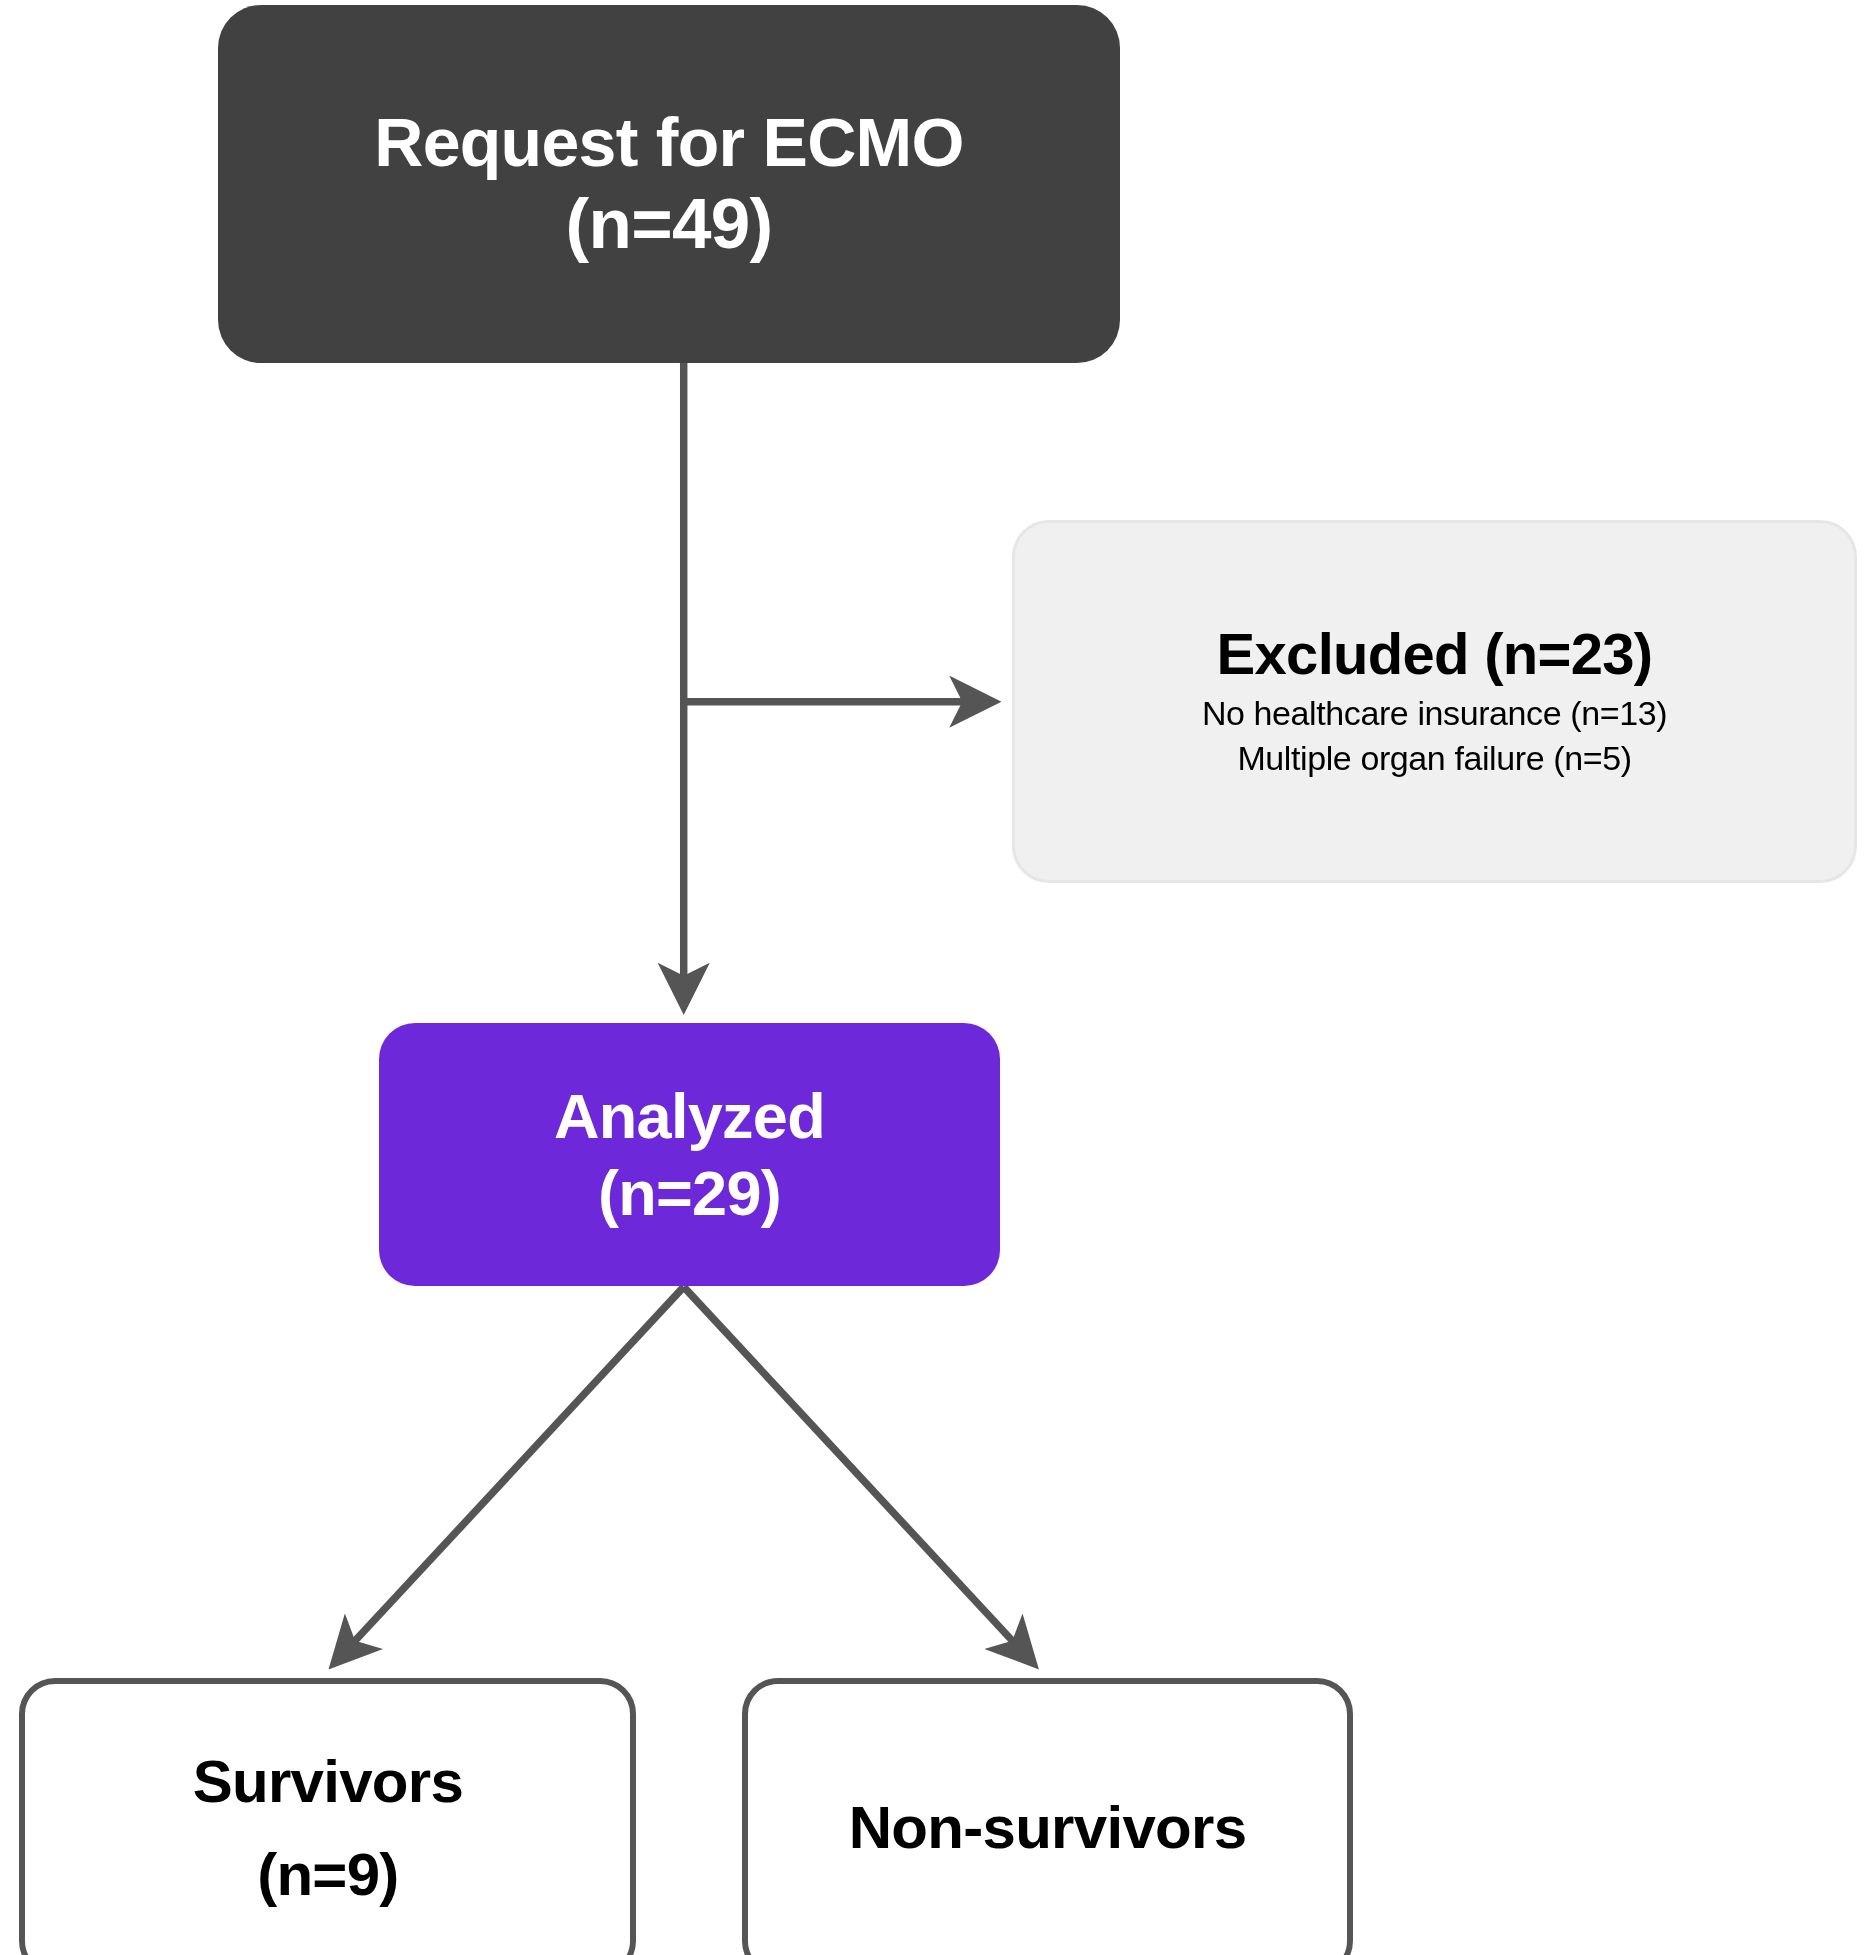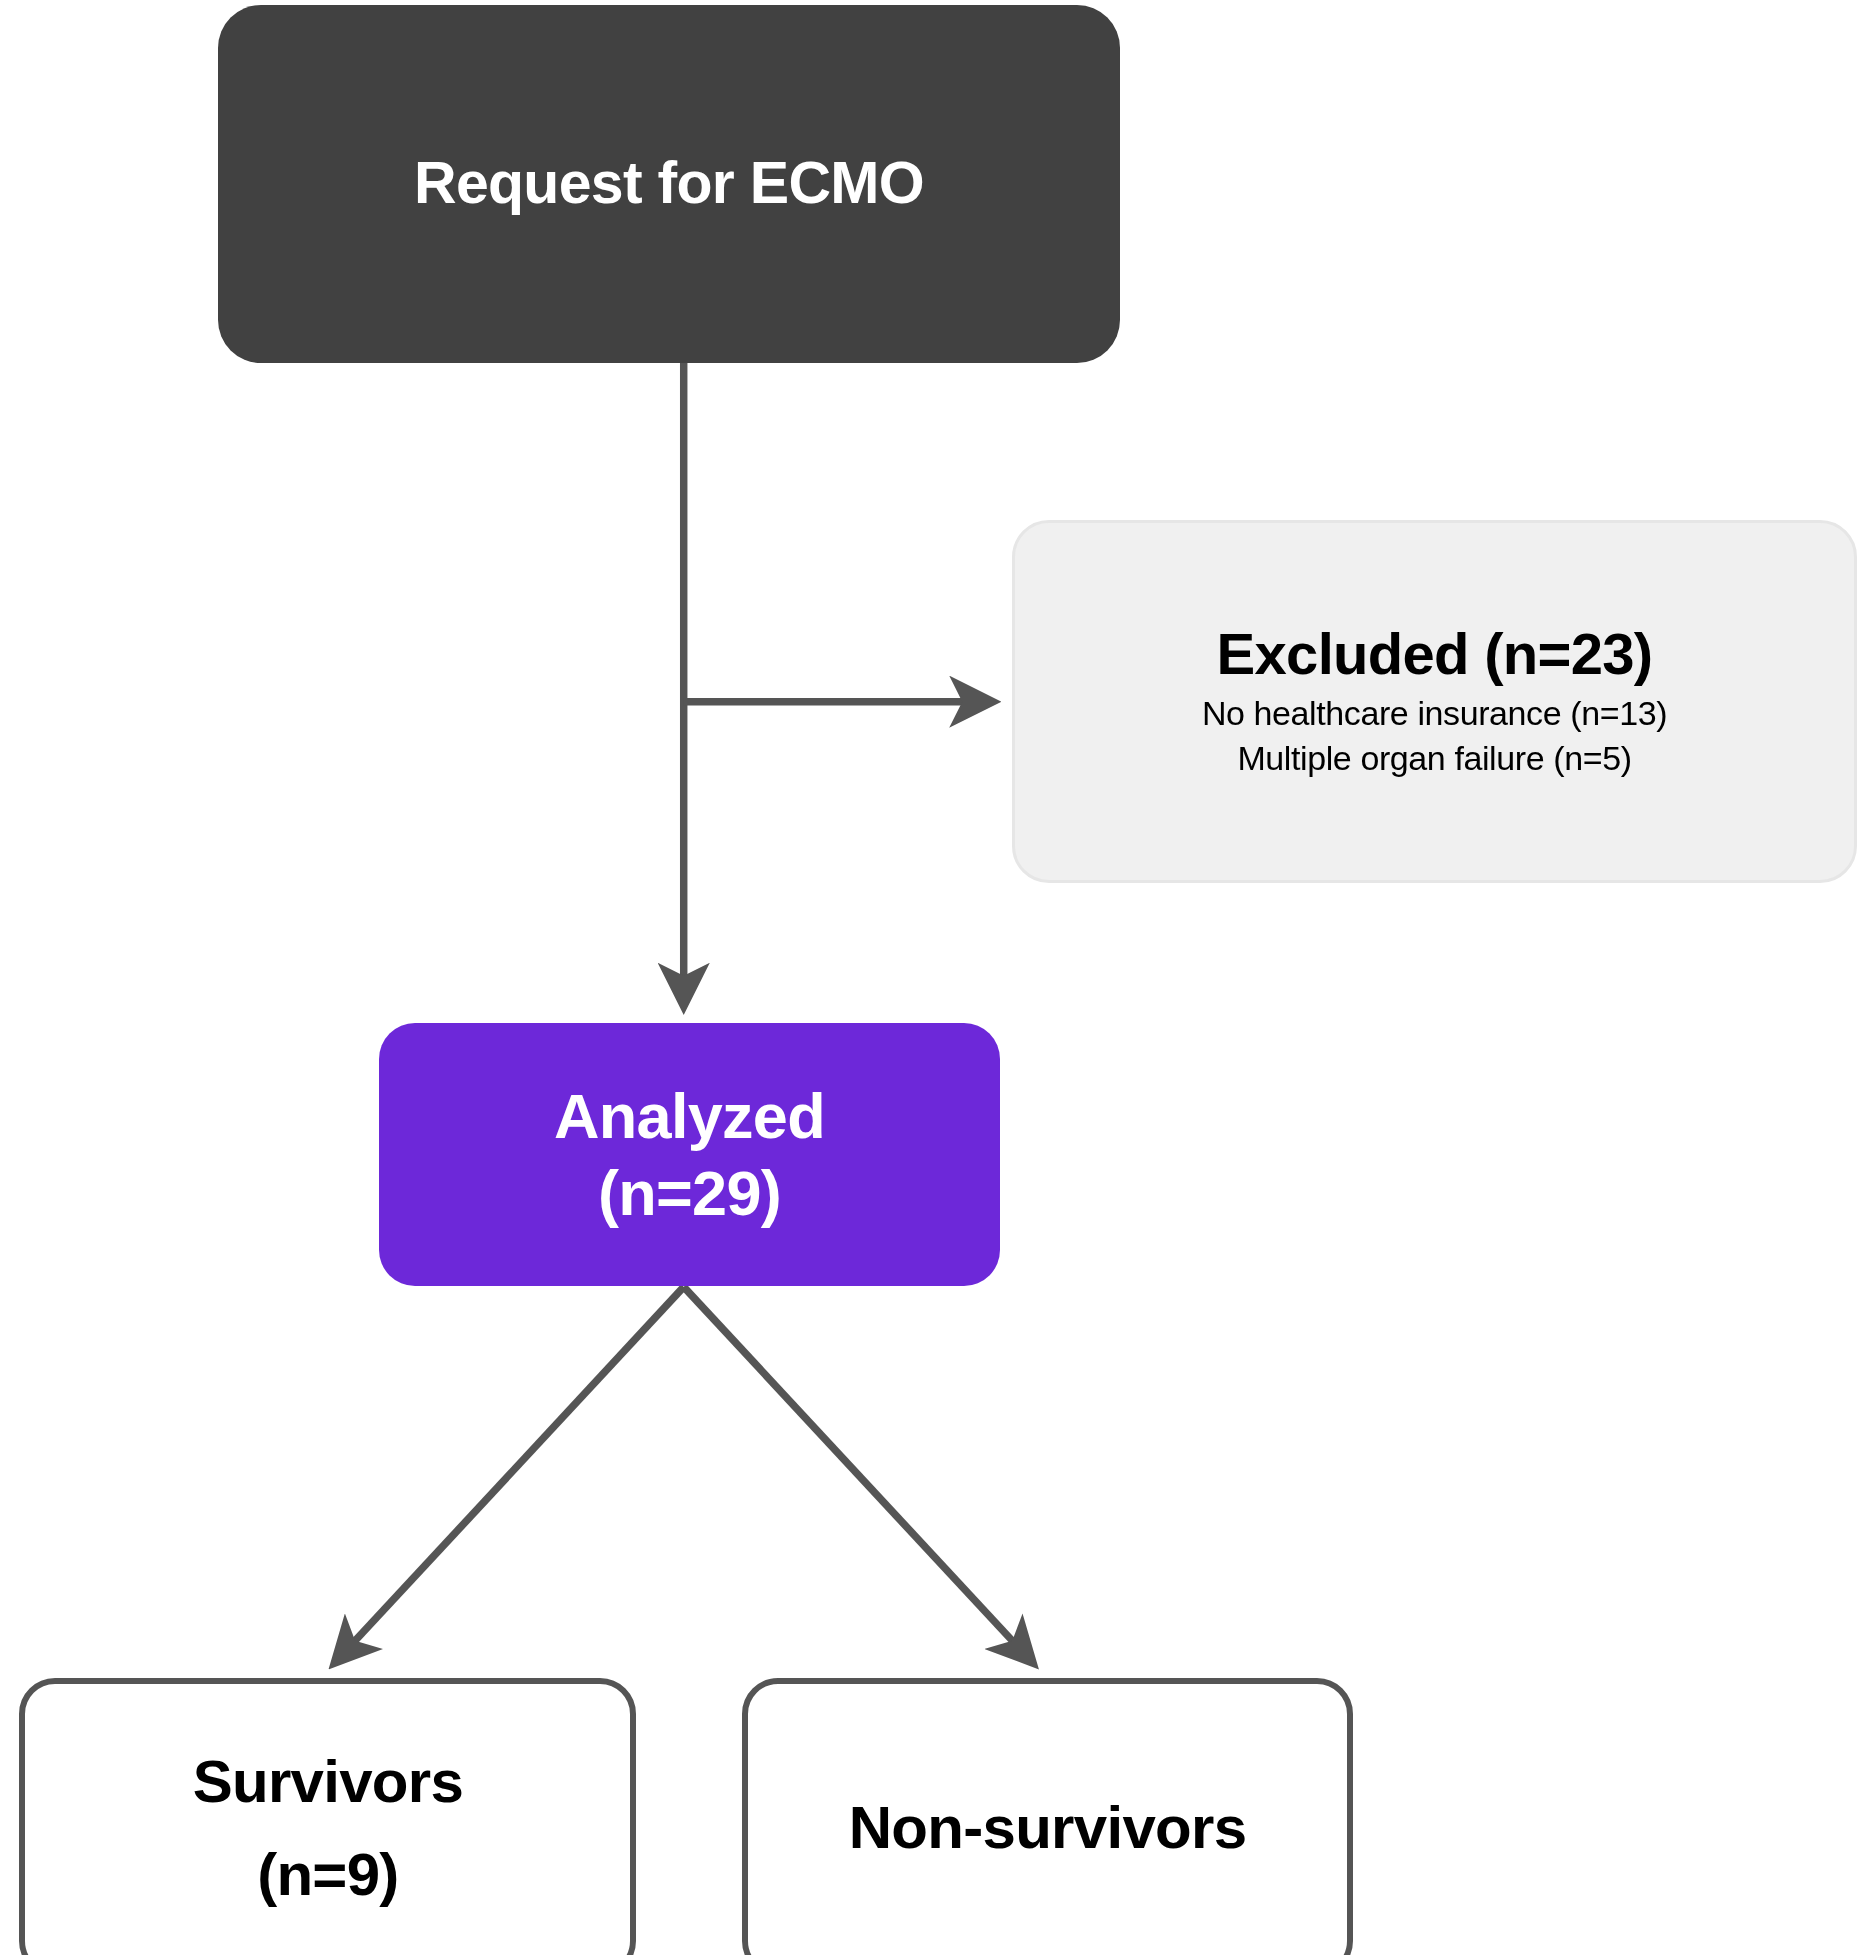--- a/index.html
+++ b/index.html
@@ -38,21 +38,21 @@
   #node-request {
     left: 218px;
     top: 4.5px;
     width: 902px;
     height: 358px;
     background: #414141;
     border-radius: 43px;
     color: #ffffff;
   }
   #node-request .line-main {
-    font-size: 59px;
+    font-size: 68px;
     font-weight: bold;
     line-height: 1.18;
     letter-spacing: -0.7px;
   }
   #node-request .line-n {
     font-size: 71px;
     font-weight: bold;
     line-height: 1.18;
     letter-spacing: -0.7px;
   }
@@ -146,20 +146,21 @@
 
     <line x1="916" y1="940" x2="1330" y2="940" stroke="#555555" stroke-width="10" marker-end="url(#arrow-right)"></line>
 
     <line x1="916" y1="1724" x2="448" y2="2228" stroke="#555555" stroke-width="10" marker-end="url(#arrow-down)"></line>
 
     <line x1="916" y1="1724" x2="1384" y2="2228" stroke="#555555" stroke-width="10" marker-end="url(#arrow-down)"></line>
   </svg>
 
   <div class="node" id="node-request">
     <div class="line-main">Request for ECMO</div>
+    <div class="line-n">(n=49)</div>
   </div>
 
   <div class="node" id="node-excluded">
     <div class="excluded-title">Excluded (n=23)</div>
     <div class="excluded-reason">No healthcare insurance (n=13)</div>
     <div class="excluded-reason">Multiple organ failure (n=5)</div>
   </div>
 
   <div class="node" id="node-analyzed">
     <div class="line-main">Analyzed</div>

